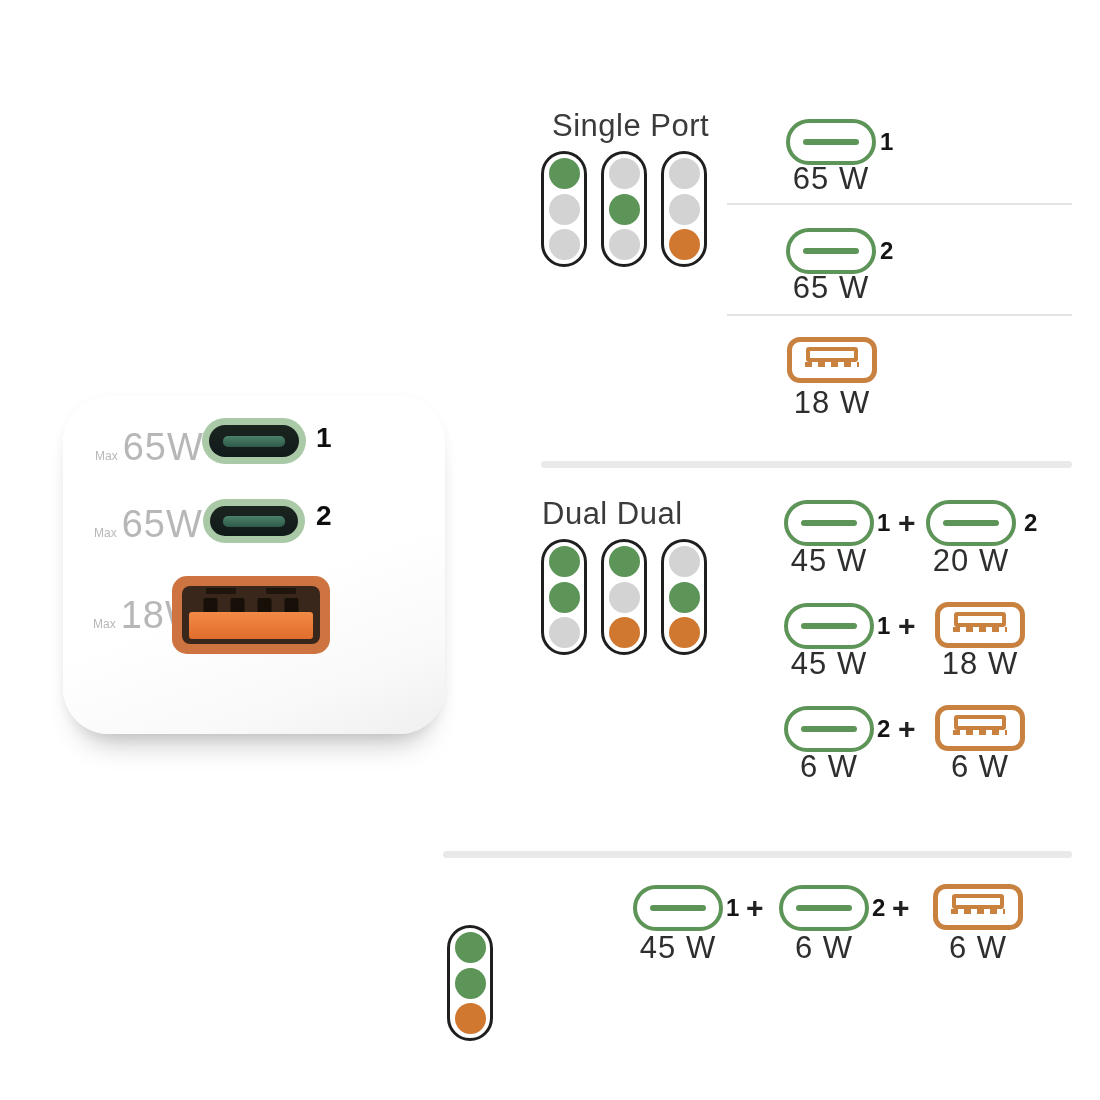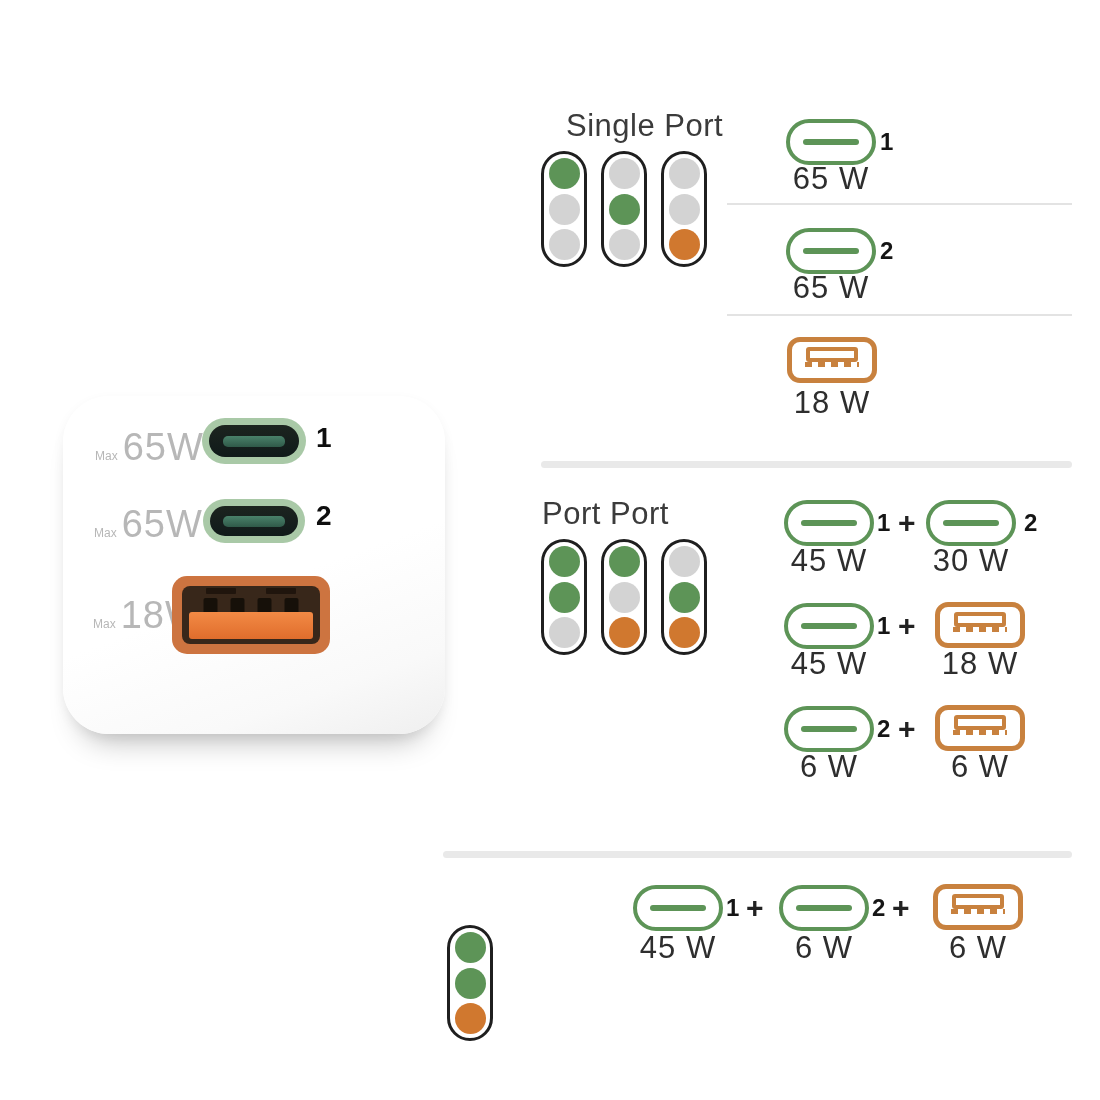--- a/index.html
+++ b/index.html
@@ -97,21 +97,21 @@
             <b></b>
             <b></b>
             <b></b>
             <b></b>
           </div>
         <div class="tongue"></div>
       </div>
     </div>
   </div>
 
-  <div class="abs sec-title" style="left:566px;top:109px;">Single Port</div>
+  <div class="abs sec-title" style="left:552px;top:109px;">Single Port</div>
 
   <div class="abs pill-group" style="left:541px;top:151px;">
     <div class="pill">
       <span class="dot" style="background-color: rgb(93, 148, 87);"></span>
       <span class="dot" style="background-color: rgb(211, 211, 211);"></span>
       <span class="dot" style="background-color: rgb(211, 211, 211);"></span>
     </div>
     <div class="pill">
       <span class="dot" style="background-color: rgb(211, 211, 211);"></span>
       <span class="dot" style="background-color: rgb(93, 148, 87);"></span>
@@ -141,21 +141,21 @@
   <div class="abs divider-thin" style="left:727px;top:314px;width:345px;"></div>
 
   <div class="abs icon-a" style="left:787px;top:337px;">
       <span class="a-rect"></span>
       <span class="a-ticks"></span>
     </div>
   <div class="abs watt" style="left:743px;top:386px;">18 W</div>
 
   <div class="abs divider-thick" style="left:541px;top:461px;width:531px;"></div>
 
-  <div class="abs sec-title" style="left:542px;top:497px;">Port Port</div>
+  <div class="abs sec-title" style="left:542px;top:497px;">Dual Dual</div>
 
   <div class="abs pill-group" style="left:541px;top:539px;">
     <div class="pill">
       <span class="dot" style="background-color: rgb(93, 148, 87);"></span>
       <span class="dot" style="background-color: rgb(93, 148, 87);"></span>
       <span class="dot" style="background-color: rgb(211, 211, 211);"></span>
     </div>
     <div class="pill">
       <span class="dot" style="background-color: rgb(93, 148, 87);"></span>
       <span class="dot" style="background-color: rgb(211, 211, 211);"></span>
@@ -171,21 +171,21 @@
   <div class="abs icon-c" style="left:784px;top:500px;">
       <i></i>
     </div>
   <div class="abs icon-num" style="left:877px;top:510px;">1</div>
   <div class="abs plus" style="left:898px;top:500px;">+</div>
   <div class="abs icon-c" style="left:926px;top:500px;">
       <i></i>
     </div>
   <div class="abs icon-num" style="left:1024px;top:510px;">2</div>
   <div class="abs watt" style="left:740px;top:544px;">45 W</div>
-  <div class="abs watt" style="left:882px;top:544px;">30 W</div>
+  <div class="abs watt" style="left:882px;top:544px;">20 W</div>
 
   <div class="abs icon-c" style="left:784px;top:603px;">
       <i></i>
     </div>
   <div class="abs icon-num" style="left:877px;top:613px;">1</div>
   <div class="abs plus" style="left:898px;top:603px;">+</div>
   <div class="abs icon-a" style="left:935px;top:602px;">
       <span class="a-rect"></span>
       <span class="a-ticks"></span>
     </div>

